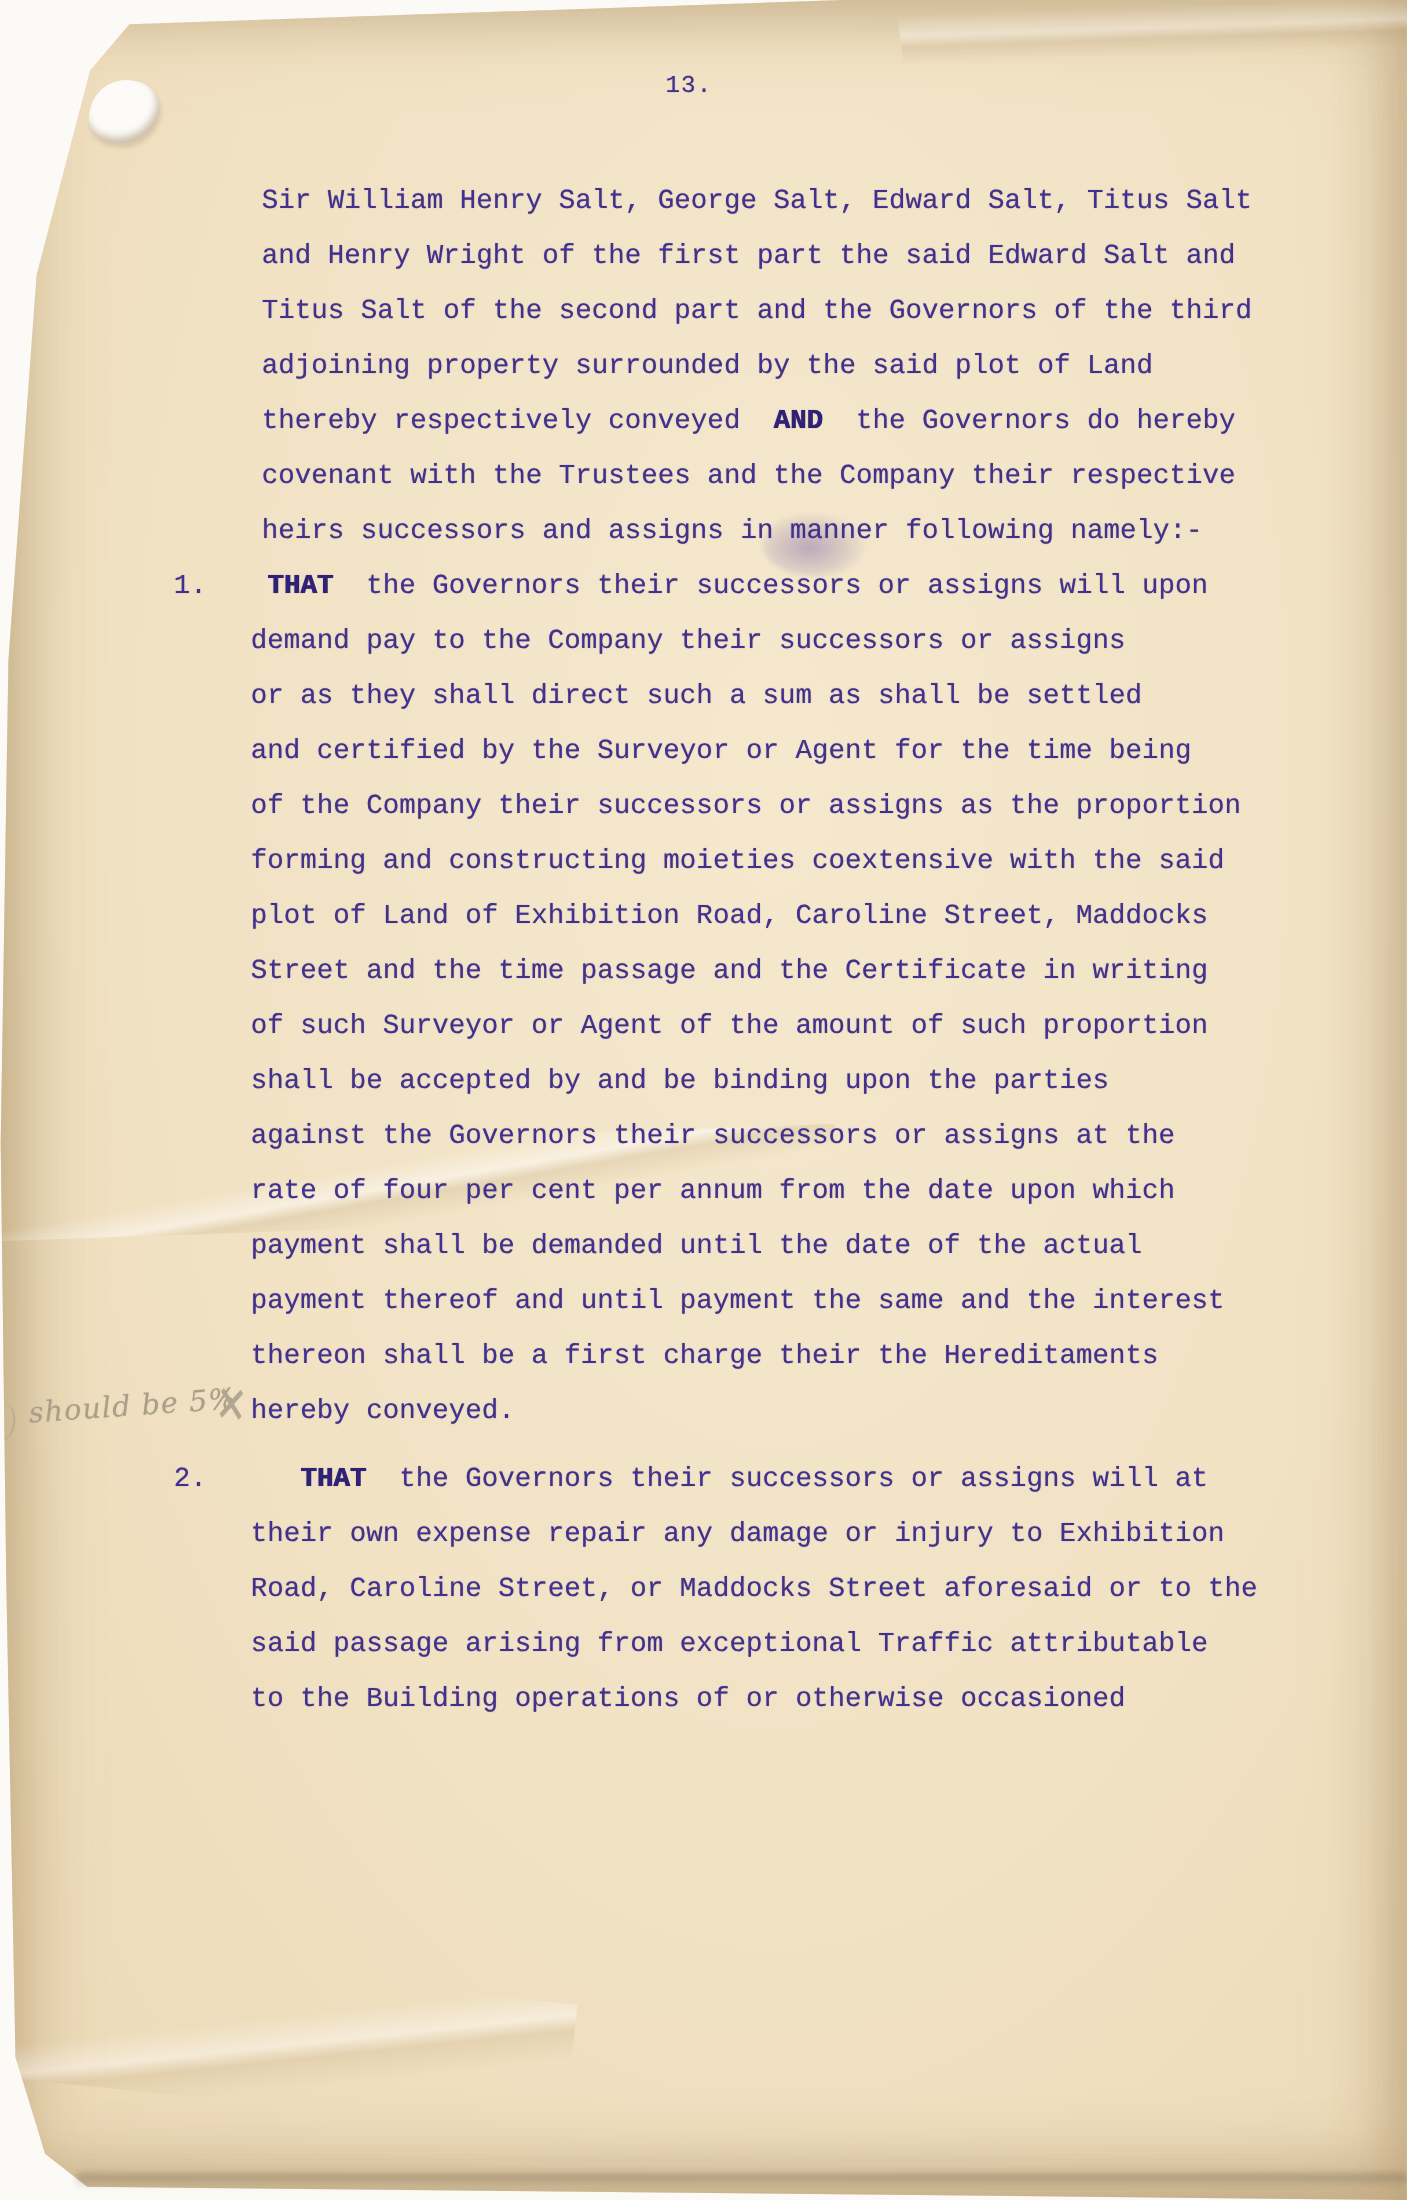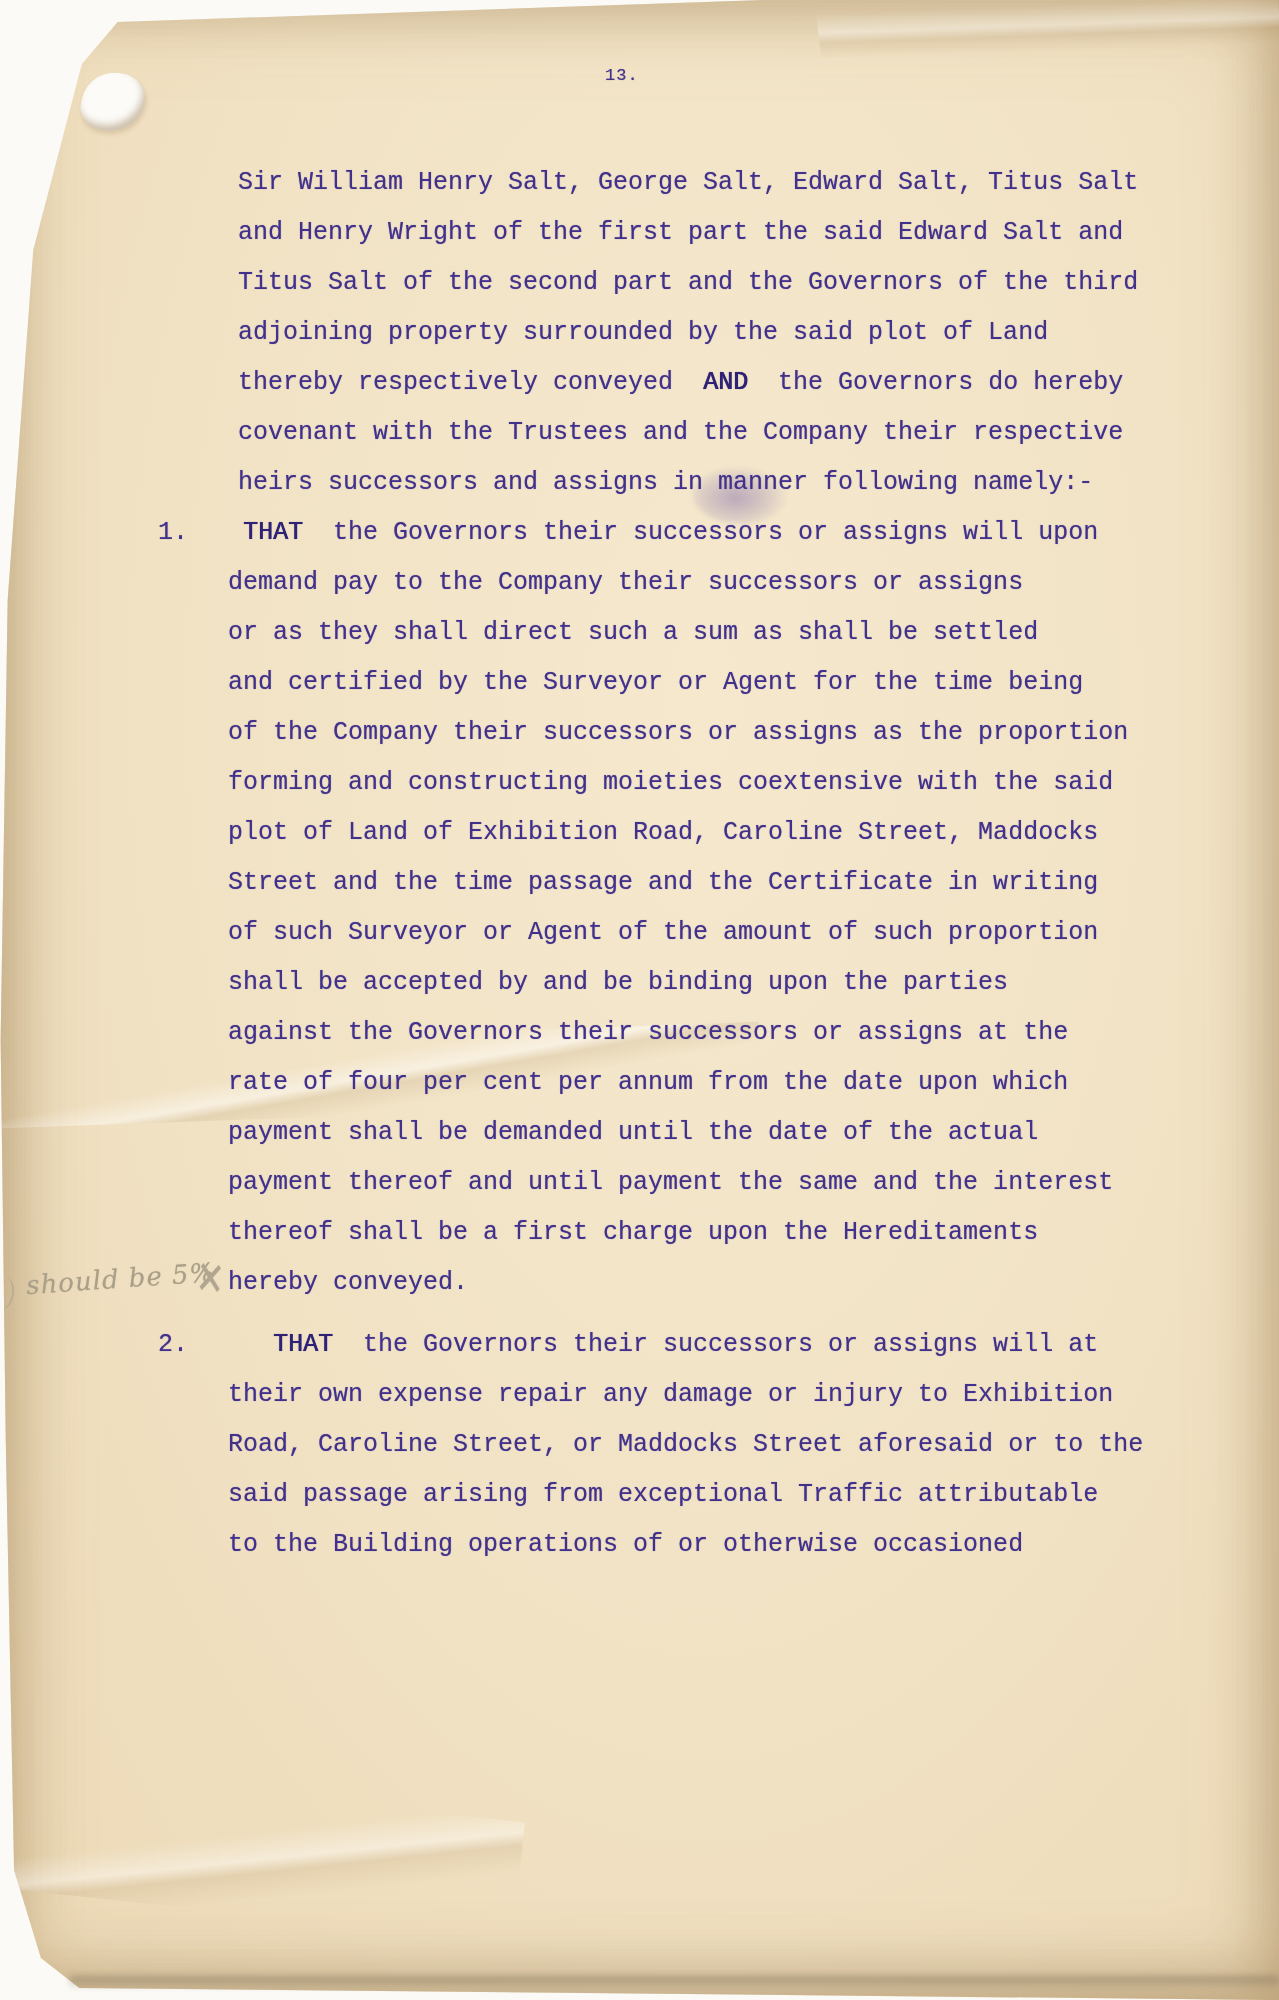--- a/index.html
+++ b/index.html
@@ -46,34 +46,34 @@
   }
   .bottom-shadow{
     position:absolute;left:70px;right:0;top:1976px;height:13px;
     background:linear-gradient(to bottom, rgba(110,98,76,.45), rgba(110,98,76,0));
     filter:blur(3px);
   }
   
   .typeink{color:#41318c;text-shadow:0 0 1px rgba(62,44,132,.55);}
   .page-number{
     position:absolute;left:605px;top:66px;
-    font-size:17px;letter-spacing:1px;white-space:pre;
+    font-size:22px;letter-spacing:1px;white-space:pre;
   }
   .textblock{position:absolute;left:0;top:158px;width:1279px;font-size:25px;}
   .line{white-space:pre;height:50px;line-height:50px;}
   .block{position:relative;}
   .block.intro{margin-left:238px;}
   .block.clause{margin-left:228px;margin-top:0;}
   .block.clause.idx1{margin-top:12px;}
   .block.clause .num{
     position:absolute;left:-70px;top:0;height:50px;line-height:50px;white-space:pre;
   }
   .block.clause.idx0 .line.first{padding-left:15px;}
   .block.clause.idx1 .line.first{padding-left:45px;}
-  .b{font-weight:normal;color:#2f2276;text-shadow:.6px 0 0 #2f2276, 0 0 1px rgba(47,34,118,.6);}
+  .b{font-weight:bold;color:#2f2276;text-shadow:.6px 0 0 #2f2276, 0 0 1px rgba(47,34,118,.6);}
   .hand{
     font-family:"DejaVu Serif","Liberation Serif",serif;
     font-style:italic;font-weight:normal;
     font-size:42px;color:#1d1c1a;text-shadow:none;
     position:relative;top:5px;display:inline-block;width:15px;transform:translateX(-3px);
   }
   .smudge{
     position:absolute;left:693px;top:466px;width:95px;height:58px;
     background:radial-gradient(ellipse at 45% 55%, rgba(94,70,160,.38) 0%, rgba(94,70,160,.16) 45%, rgba(94,70,160,0) 72%);
     filter:blur(2px);border-radius:50%;
@@ -130,21 +130,21 @@
           <div class="line">of the Company their successors or assigns as the proportion</div>
           <div class="line">forming and constructing moieties coextensive with the said</div>
           <div class="line">plot of Land of Exhibition Road, Caroline Street, Maddocks</div>
           <div class="line">Street and the time passage and the Certificate in writing</div>
           <div class="line">of such Surveyor or Agent of the amount of such proportion</div>
           <div class="line">shall be accepted by and be binding upon the parties</div>
           <div class="line">against the Governors their successors or assigns at the</div>
           <div class="line">rate of four per cent per annum from the date upon which</div>
           <div class="line">payment shall be demanded until the date of the actual</div>
           <div class="line">payment thereof and until payment the same and the interest</div>
-          <div class="line">thereof shall be a first charge upon the Hereditaments</div>
+          <div class="line">thereon shall be a first charge their the Hereditaments</div>
           <div class="line">hereby conveyed.</div>
         </div>
         <div class="block clause idx1">
           <span class="num">2.</span>
           <div class="line first"><span class="b">THAT</span>  the Governors their successors or assigns will at</div>
           <div class="line">their own expense repair any damage or injury to Exhibition</div>
           <div class="line">Road, Caroline Street, or Maddocks Street aforesaid or to the</div>
           <div class="line">said passage arising from exceptional Traffic attributable</div>
           <div class="line">to the Building operations of or otherwise occasioned</div>
         </div>

